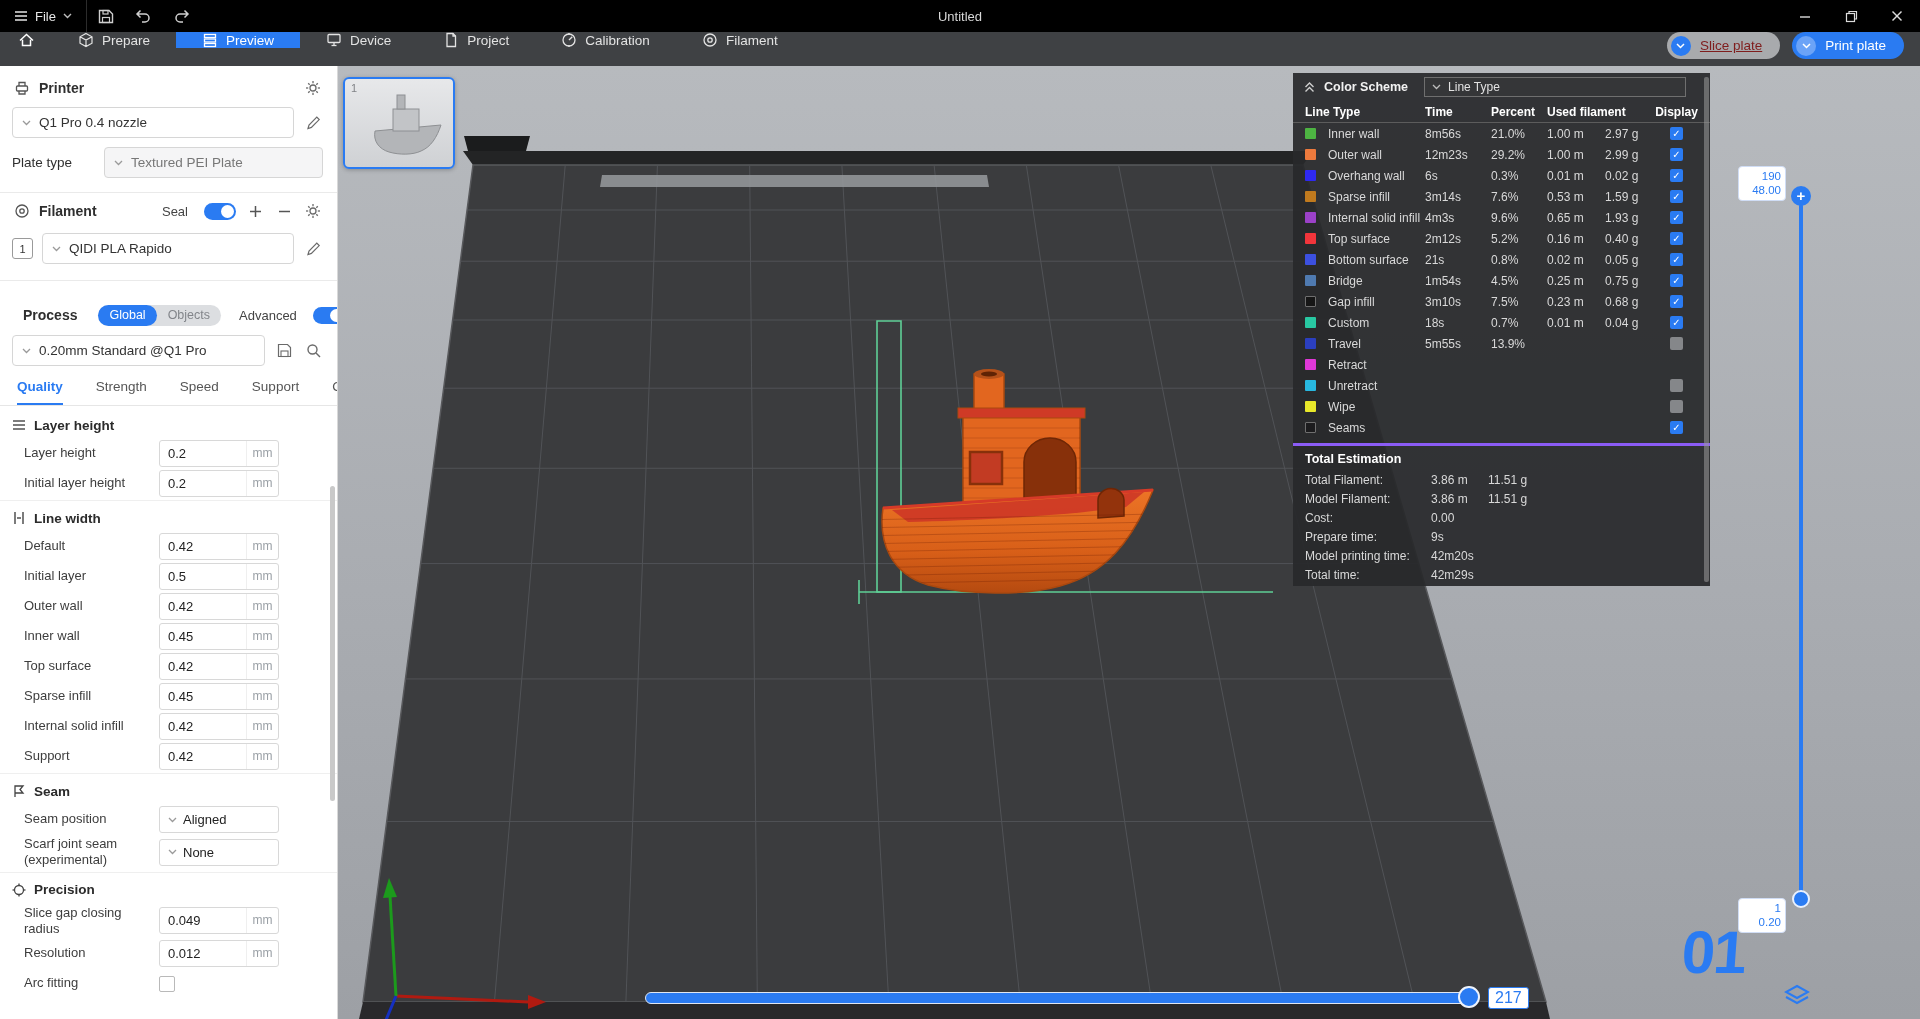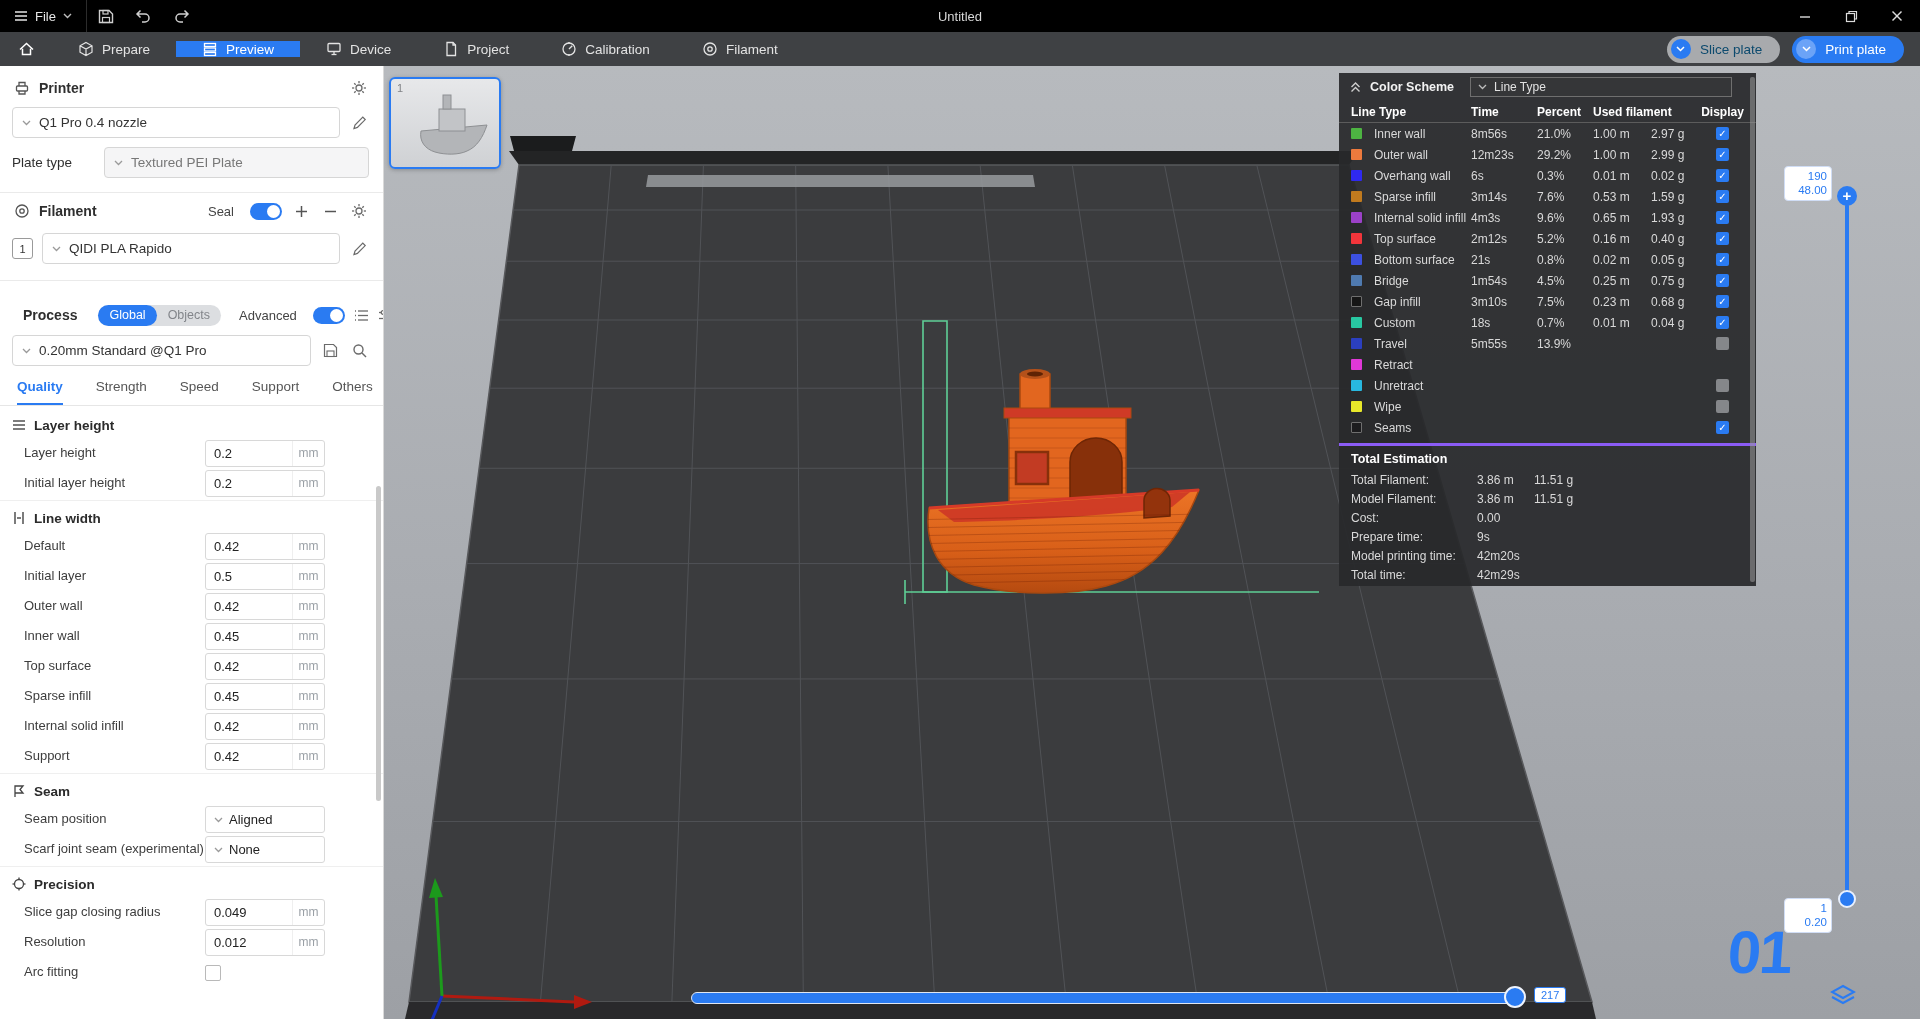--- a/index.html
+++ b/index.html
@@ -9,36 +9,36 @@
 
   
   .titlebar { height:32px; background:#000; color:#e6e6e6; display:flex; align-items:center; position:relative; font-size:13px; }
   .file-btn { display:flex; align-items:center; gap:7px; padding:0 14px; height:100%; border-right:1px solid #2c2c2c; cursor:default; }
   .tb-iconbtn { width:38px; height:100%; display:flex; align-items:center; justify-content:center; }
   .tb-title { position:absolute; left:0; right:0; text-align:center; color:#d8d8d8; font-size:13px; pointer-events:none; }
   .win-controls { margin-left:auto; display:flex; height:100%; }
   .win-btn { width:46px; height:100%; display:flex; align-items:center; justify-content:center; }
 
   
-  .tabbar { height:34px; background:#3f4144; display:flex; align-items:center; color:#e3e3e3; font-size:13.5px; }
+  .tabbar { height:34px; background:#3f4144; display:flex; align-items:flex-start; color:#e3e3e3; font-size:13.5px; }
   .home-btn { width:52px; display:flex; align-items:center; justify-content:center; }
   .tab { display:flex; align-items:center; gap:8px; padding:0 26px; }
   .tab.active { background:#2a7bf2; color:#fff; }
   .tab-actions { margin-left:auto; display:flex; align-items:center; gap:12px; padding-right:16px; }
   .action-btn { display:flex; align-items:center; gap:9px; height:27px; border-radius:14px; padding:0 18px 0 4px; font-size:13.5px; }
   .action-btn .chev-circle { width:20px; height:20px; border-radius:50%; display:flex; align-items:center; justify-content:center; }
-  .btn-slice { background:#a8aaad; color:#0c4a6e; }
+  .btn-slice { background:#a8aaad; color:#7f1d1d;text-decoration:underline; }
   .btn-slice .chev-circle { background:#2a7bf2; }
   .btn-print { background:#2a7bf2; color:#fff; }
   .btn-print .chev-circle { background:#6ba3f7; }
 
   .main { display:flex; height:953px; }
 
   
-  .sidebar { width:384px; background:#fff; position:relative; overflow:hidden; border-right:1px solid #d9d9d9; padding-top:8px; font-size:13.5px; color:#333; }
+  .sidebar { width:338px; background:#fff; position:relative; overflow:hidden; border-right:1px solid #d9d9d9; padding-top:8px; font-size:13.5px; color:#333; }
   .panel-header { display:flex; align-items:center; gap:9px; height:28px; padding:0 14px; }
   .panel-title { font-weight:bold; font-size:14px; color:#2f2f2f; }
   .spacer { flex:1; }
   .hdivider { height:1px; background:#eaeaea; margin-top:14px; }
   .combo-row { display:flex; align-items:center; gap:9px; margin:5px 14px 0 12px; }
   .select-box { height:31px; border:1px solid #d6d6d6; border-radius:4px; background:#fff; display:flex; align-items:center; gap:8px; padding:0 9px; color:#333; flex:1; }
   .select-box.gray { background:#f5f5f6; color:#777; }
   .plate-row { display:flex; align-items:center; margin:9px 14px 0 12px; gap:10px; }
   .plate-row .lbl { width:82px; color:#2f2f2f; }
   .toggle { width:32px; height:17px; border-radius:9px; background:#2a7bf2; position:relative; flex:none; }
@@ -98,21 +98,21 @@
 
   
   .vtrack { position:absolute; left:1461px; top:138px; width:4px; height:696px; background:#2a7bf2; border-radius:2px; }
   .vhandle-top { position:absolute; left:1453px; top:120px; width:20px; height:20px; border-radius:50%; background:#2a7bf2; color:#fff; font-size:15px; line-height:19px; text-align:center; font-weight:bold; }
   .vhandle-bottom { position:absolute; left:1454px; top:824px; width:18px; height:18px; border-radius:50%; background:#2a7bf2; border:2px solid #e8f0fe; }
   .vlabel { position:absolute; width:48px; padding:2px 4px; background:#fff; border:1px solid #d0ddf5; border-radius:4px; color:#2a7bf2; font-size:11.5px; text-align:right; line-height:1.25; }
   .vlabel.top { left:1400px; top:100px; }
   .vlabel.bottom { left:1400px; top:832px; }
   .htrack { position:absolute; left:307px; top:926px; width:832px; height:12px; background:#2a7bf2; border-radius:6px; border:1px solid #dfe6f2; }
   .hhandle { position:absolute; left:1120px; top:920px; width:22px; height:22px; border-radius:50%; background:#2a7bf2; border:2px solid #eef3fc; }
-  .hvalue { position:absolute; left:1150px; top:921px; padding:1px 6px; background:#fff; border:1px solid #2a7bf2; border-radius:3px; color:#2a7bf2; font-size:11px; }
+  .hvalue { position:absolute; left:1150px; top:921px; padding:1px 6px; background:#fff; border:1px solid #2a7bf2; border-radius:3px; color:#2a7bf2; font-size:16px; }
   .plate-num { position:absolute; left:1344px; top:852px; font-size:60px; font-weight:800; color:#2a7bf2; letter-spacing:-2px; transform:skewX(-4deg); }
   .layers-corner { position:absolute; left:1446px; top:918px; }
   .axis-gizmo { position:absolute; left:16px; top:806px; }
 </style>
 </head>
 <body>
 
 <div class="titlebar">
   <div class="file-btn">
     <span>

